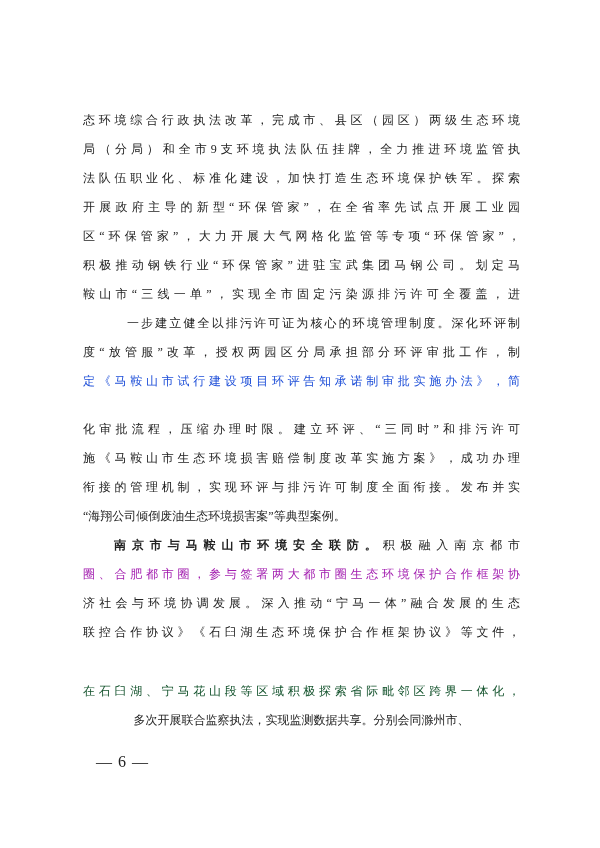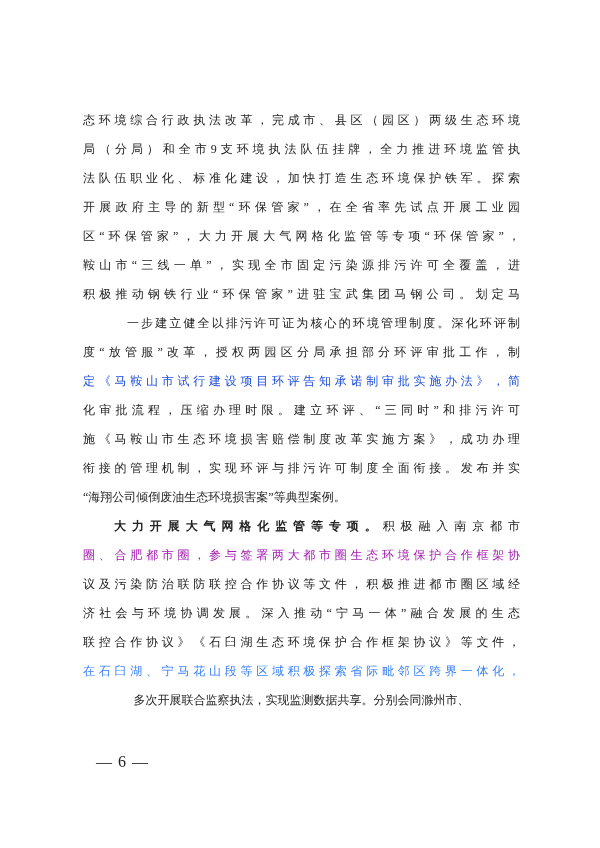--- a/index.html
+++ b/index.html
@@ -55,31 +55,30 @@
 </head>
 <body style="background: rgb(255, 255, 255);">
 
 <div class="page">
   <main class="text-block">
       <div class="line just" style="color: rgb(34, 34, 34);"><span class="seg">态环境综合行政执法改革，完成市、县区（园区）两级生态环境</span></div>
       <div class="line just" style="color: rgb(34, 34, 34);"><span class="seg">局（分局）和全市9支环境执法队伍挂牌，全力推进环境监管执</span></div>
       <div class="line just" style="color: rgb(34, 34, 34);"><span class="seg">法队伍职业化、标准化建设，加快打造生态环境保护铁军。探索</span></div>
       <div class="line just" style="color: rgb(34, 34, 34);"><span class="seg">开展政府主导的新型“环保管家”，在全省率先试点开展工业园</span></div>
       <div class="line just" style="color: rgb(34, 34, 34);"><span class="seg">区“环保管家”，大力开展大气网格化监管等专项“环保管家”，</span></div>
+      <div class="line just" style="color: rgb(34, 34, 34);"><span class="seg">积极推动钢铁行业“环保管家”进驻宝武集团马钢公司。划定马</span></div>
       <div class="line just" style="color: rgb(34, 34, 34);"><span class="seg">鞍山市“三线一单”，实现全市固定污染源排污许可全覆盖，进</span></div>
-      <div class="line just" style="color: rgb(34, 34, 34);"><span class="seg">积极推动钢铁行业“环保管家”进驻宝武集团马钢公司。划定马</span></div>
       <div class="line just" style="color: rgb(34, 34, 34); margin-left: 44px;"><span class="seg">一步建立健全以排污许可证为核心的环境管理制度。深化环评制</span></div>
       <div class="line just" style="color: rgb(34, 34, 34);"><span class="seg">度“放管服”改革，授权两园区分局承担部分环评审批工作，制</span></div>
       <div class="line just" style="color: #1d4ed8;"><span class="seg">定《马鞍山市试行建设项目环评告知承诺制审批实施办法》，简</span></div>
-      <div class="line just" style="color: rgb(34, 34, 34);"><span class="seg">化审批流程，压缩办理时限。建立环评、“三同时”和排污许可</span></div>
+      <div class="line just" style="color: rgb(34, 34, 34); margin-top: 19px;"><span class="seg">化审批流程，压缩办理时限。建立环评、“三同时”和排污许可</span></div>
       <div class="line just" style="color: rgb(34, 34, 34);"><span class="seg">施《马鞍山市生态环境损害赔偿制度改革实施方案》，成功办理</span></div>
       <div class="line just" style="color: rgb(34, 34, 34);"><span class="seg">衔接的管理机制，实现环评与排污许可制度全面衔接。发布并实</span></div>
       <div class="line" style="color: rgb(34, 34, 34);"><span class="seg">“海翔公司倾倒废油生态环境损害案”等典型案例。</span></div>
-      <div class="line just ind" style="color: rgb(34, 34, 34);"><span class="seg bold">大力开展大气网格化监管等专项。</span><span class="seg">积极融入南京都市</span></div>
+      <div class="line just ind" style="color: rgb(34, 34, 34);"><span class="seg bold">南京市与马鞍山市环境安全联防。</span><span class="seg">积极融入南京都市</span></div>
       <div class="line just" style="color: #a21caf;"><span class="seg">圈、合肥都市圈，参与签署两大都市圈生态环境保护合作框架协</span></div>
-      <div class="line just" style="color: rgb(34, 34, 34);"><span class="seg">议及污染防治联防联控合作协议等文件，积极推进都市圈区域经</span></div>
       <div class="line just" style="color: rgb(34, 34, 34);"><span class="seg">济社会与环境协调发展。深入推动“宁马一体”融合发展的生态</span></div>
       <div class="line just" style="color: rgb(34, 34, 34);"><span class="seg">联控合作协议》《石臼湖生态环境保护合作框架协议》等文件，</span></div>
-      <div class="line just" style="color: #3b82f6;"><span class="seg">在石臼湖、宁马花山段等区域积极探索省际毗邻区跨界一体化，</span></div>
+      <div class="line just" style="color: #14532d; margin-top: 30px;"><span class="seg">在石臼湖、宁马花山段等区域积极探索省际毗邻区跨界一体化，</span></div>
       <div class="line" style="color: rgb(34, 34, 34); text-align: center;"><span class="seg">多次开展联合监察执法，实现监测数据共享。分别会同滁州市、</span></div>
     </main>
   <div class="footer" style="color: rgb(34, 34, 34);">— 6 —</div>
 </div>
 
 </body></html>

